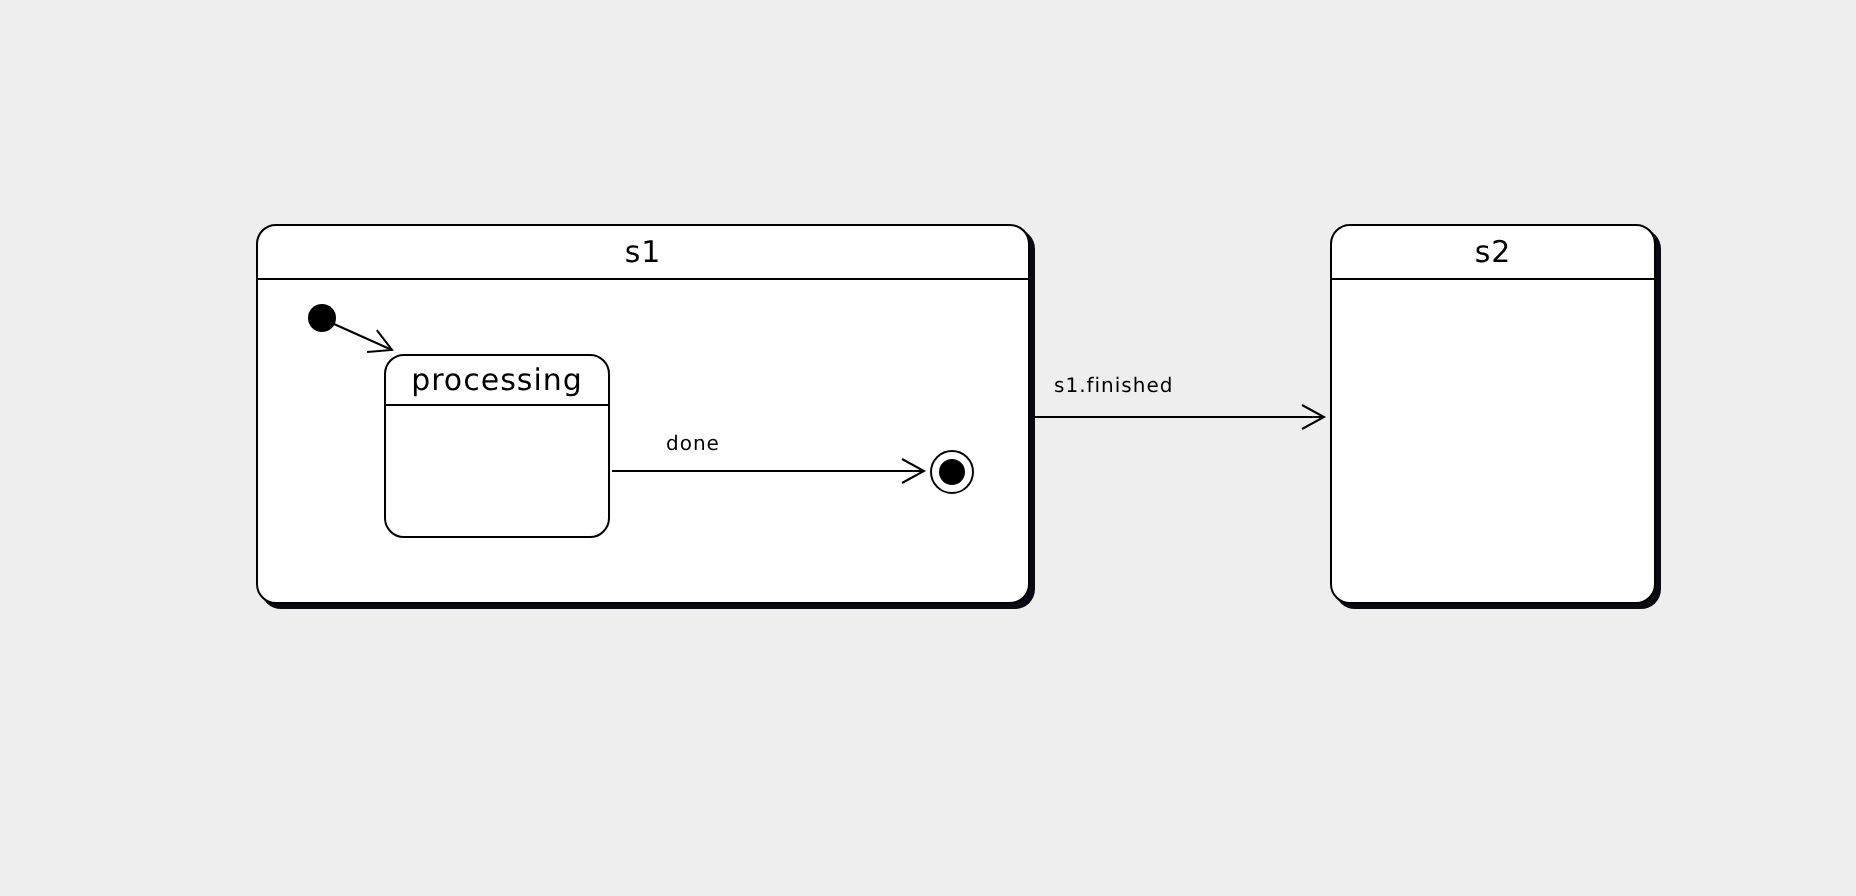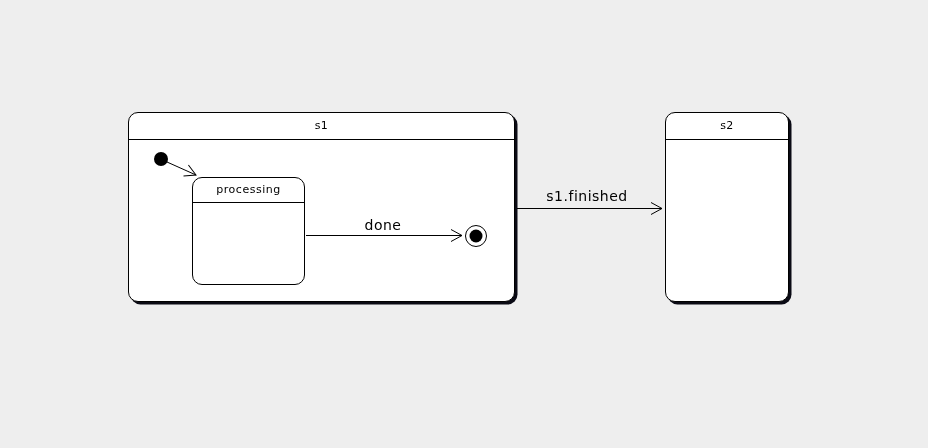--- a/index.html
+++ b/index.html
@@ -28,39 +28,38 @@
     box-sizing: border-box;
   }
   .state.shadowed {
     box-shadow: 2.5px 2.5px 0 #0a0a14;
   }
   .state-title {
     height: 26px;
     line-height: 26px;
     border-bottom: 1px solid #000000;
     text-align: center;
-    font-size: 11px;
+    font-size: 15px;
     letter-spacing: 0.5px;
     white-space: nowrap;
     overflow: hidden;
   }
   .state-body {
     width: 100%;
   }
   #state-s1 { left: 128px; top: 112px; width: 387px; height: 190px; }
-  #state-s2 { left: 665px; top: 112px; width: 124px; height: 190px; }
-  #state-processing { left: 192px; top: 177px; width: 113px; height: 108px; }
+  #state-s2 { left: 665px; top: 112px; width: 163px; height: 190px; }
+  #state-processing { left: 192px; top: 177px; width: 113px; height: 92px; }
   #state-processing .state-title { height: 24px; line-height: 24px; }
 
   
   .transition-label {
     position: absolute;
-    font-size: 14px;
+    font-size: 10px;
     letter-spacing: 0.5px;
-    text-align: center;
     white-space: nowrap;
   }
   #label-done { left: 333px; top: 217px; width: 100px; }
   #label-s1finished { left: 527px; top: 188px; width: 120px; }
 
   
   svg.overlay {
     position: absolute;
     left: 0;
     top: 0;

